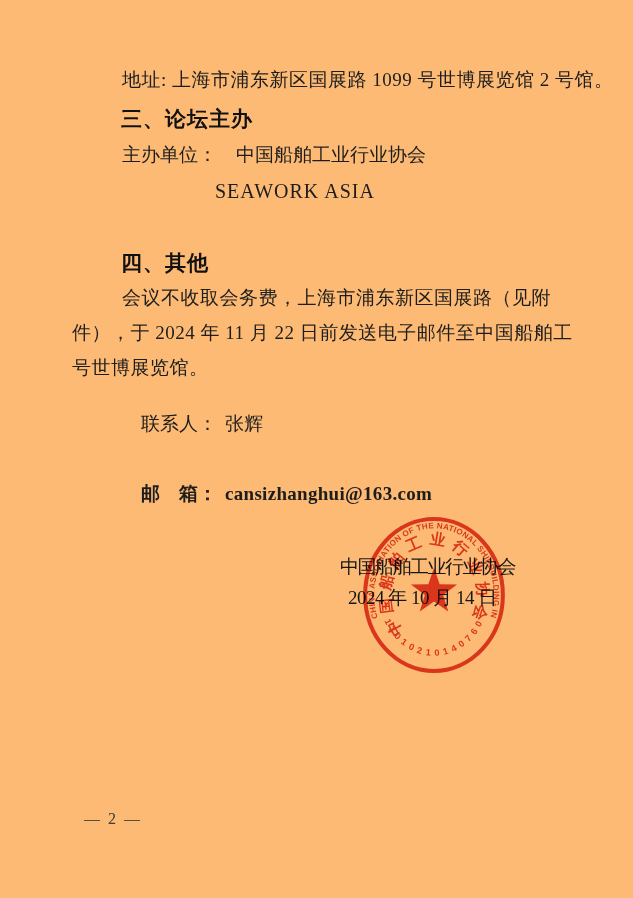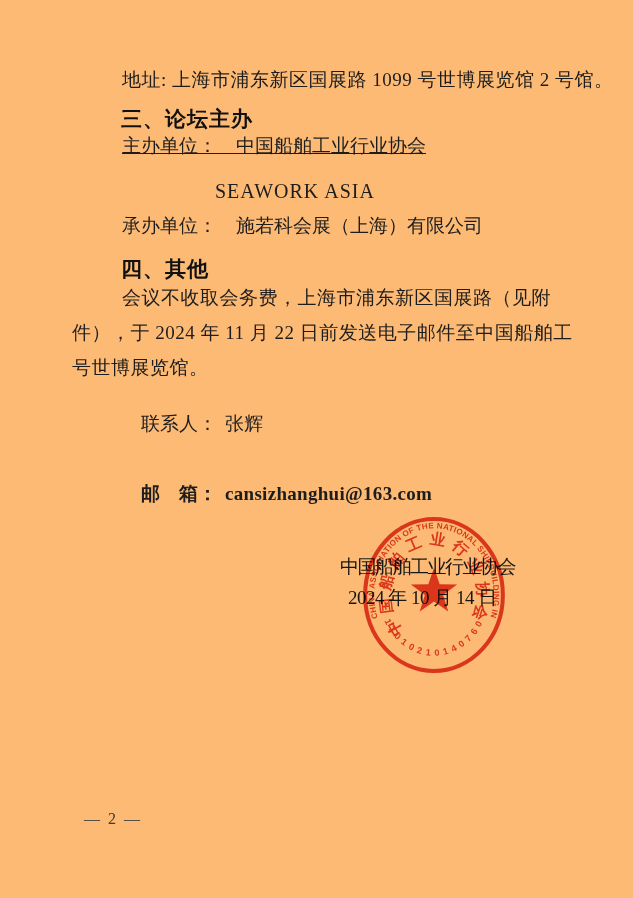--- a/index.html
+++ b/index.html
@@ -25,27 +25,27 @@
     position: absolute;
     white-space: pre;
     font-family: "Liberation Sans", "DejaVu Sans", sans-serif;
     font-weight: 700;
     font-size: 21px;
     color: #111;
     letter-spacing: 1px;
   }
   .address { left: 122px; top: 68px; }
   .h3 { left: 121px; top: 105px; text-align: right; }
-  .host { left: 122px; top: 134px; letter-spacing: 0; text-decoration: underline; }
+  .host { left: 122px; top: 143px; letter-spacing: 0; }
   .seawork {
     position: absolute; left: 215px; top: 180px;
     font-size: 20px; letter-spacing: 1px; white-space: pre;
   }
   .organizer { left: 122px; top: 214px; letter-spacing: 0; }
-  .h4 { left: 121px; top: 255px; }
+  .h4 { left: 121px; top: 249px; }
   .p1 { left: 122px; top: 286px; }
   .p2 { left: 72px;  top: 321px; }
   .p3 { left: 72px;  top: 356px; }
   .contact-row { position: absolute; left: 122px; white-space: pre; font-size: 19px; }
   .c1 { top: 389px; } .c2 { top: 424px; } .c3 { top: 459px; font-weight: bold; }
   .clabel { display: inline-block; width: 84px; }
   .cvalue { letter-spacing: 0.3px; }
   .sig-org {
     position: absolute; left: 340px; top: 554px;
     font-size: 19px; letter-spacing: -1.5px; white-space: pre;
@@ -74,21 +74,20 @@
 <div class="page">
 
   <p class="line address">地址: 上海市浦东新区国展路 1099 号世博展览馆 2 号馆。</p>
 
   <h3 class="heading h3">三、论坛主办</h3>
 
   <p class="line host">主办单位：　中国船舶工业行业协会</p>
 
   <p class="seawork">SEAWORK ASIA</p>
 
-  <p class="line organizer">承办单位：　施若科会展（上海）有限公司</p>
 
   <h3 class="heading h4">四、其他</h3>
 
   <p class="line p1">会议不收取会务费，上海市浦东新区国展路（见附</p>
   <p class="line p2">件），于 2024 年 11 月 22 日前发送电子邮件至中国船舶工</p>
   <p class="line p3">号世博展览馆。</p>
 
   <div class="contact-row c1">
     <span class="clabel">联系人：</span><span class="cvalue">张辉</span>
   </div>

